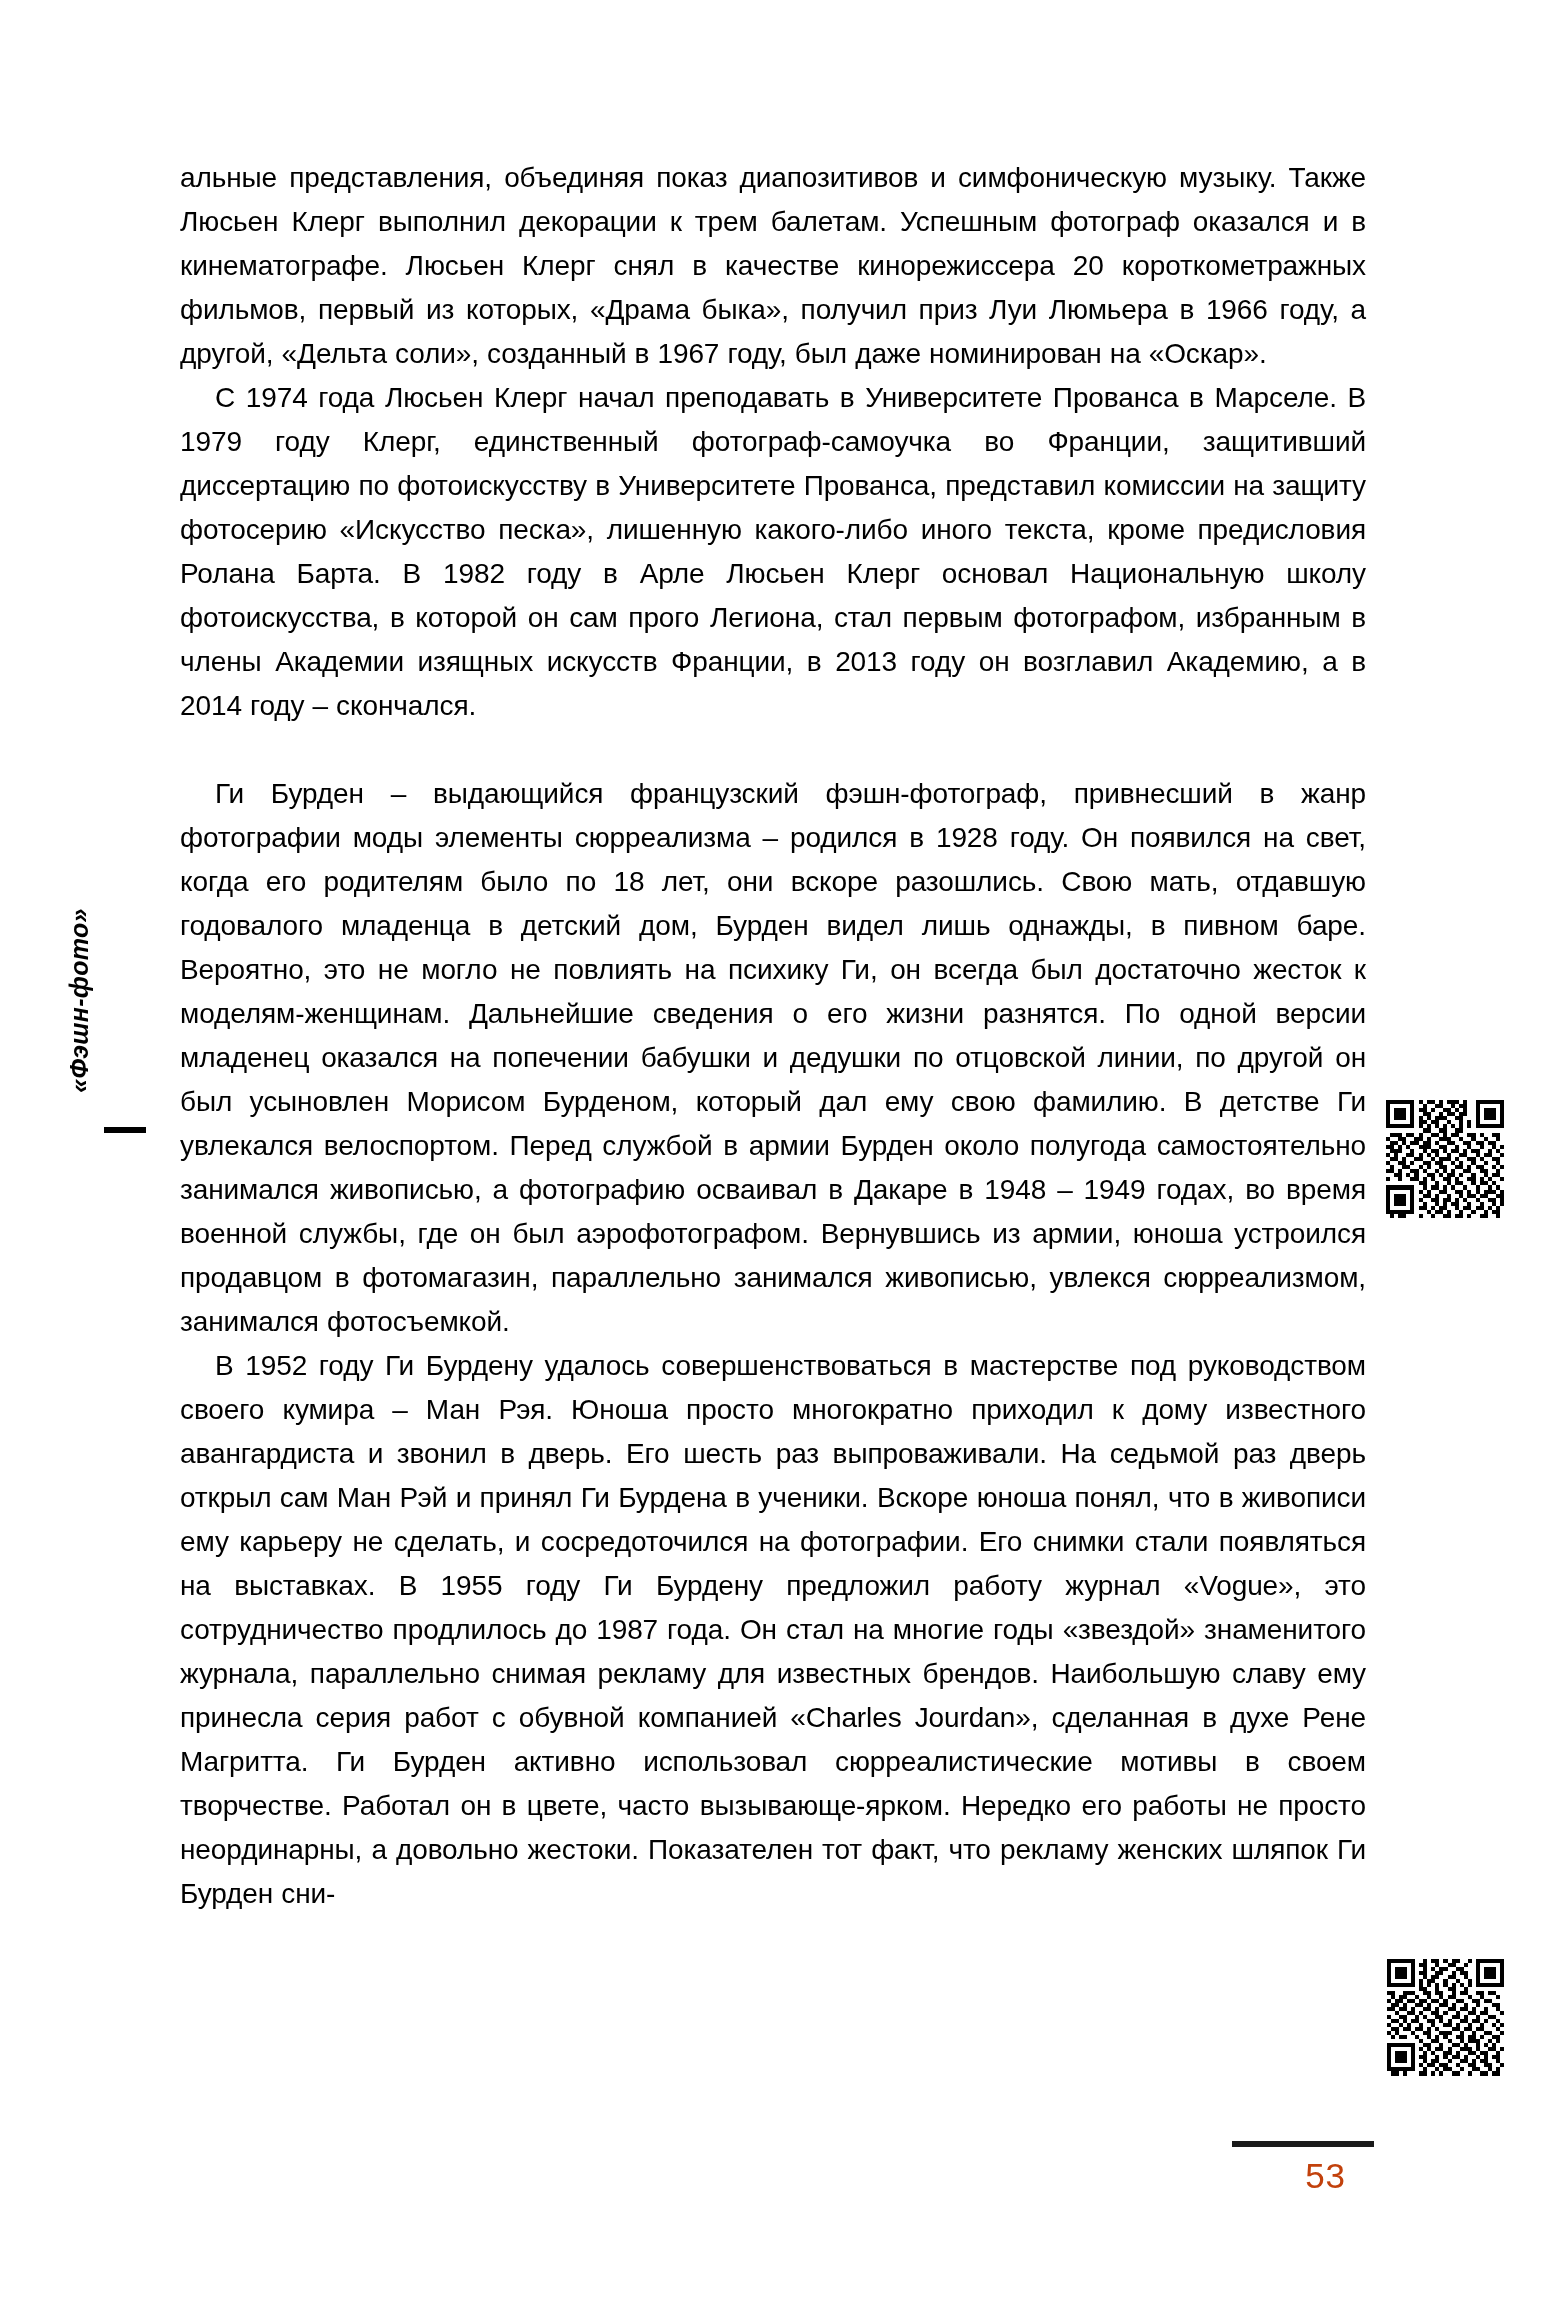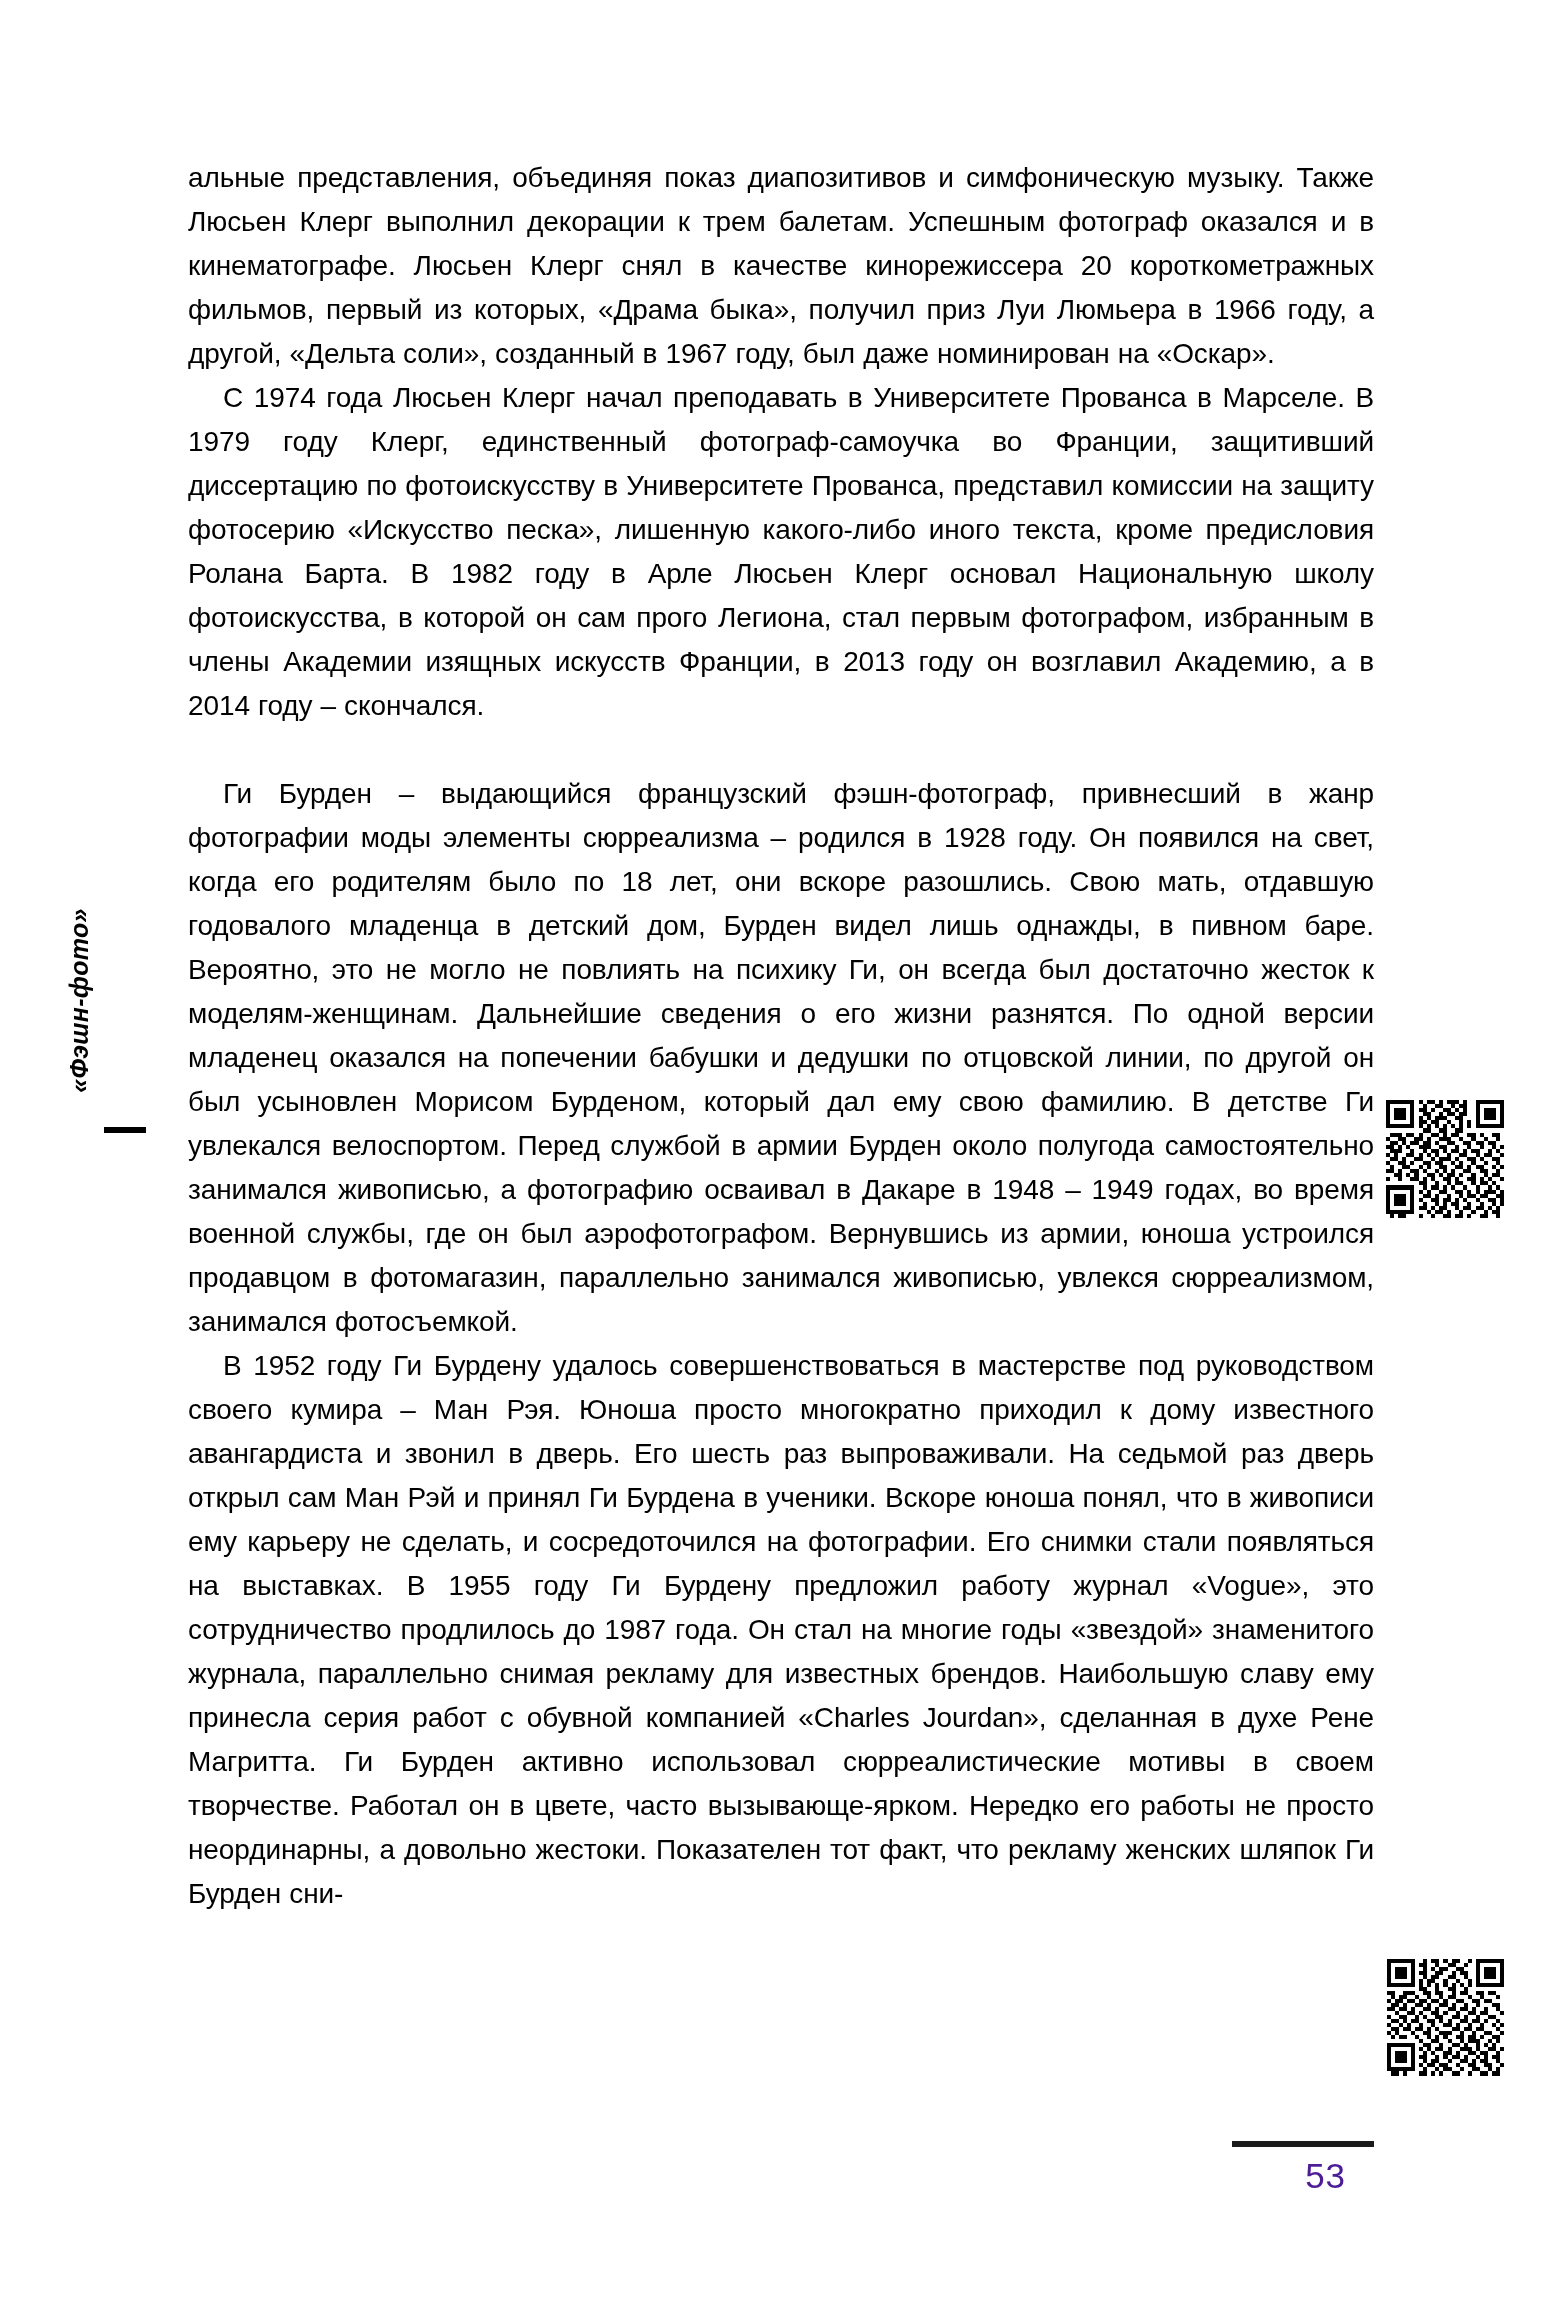--- a/index.html
+++ b/index.html
@@ -18,21 +18,21 @@
 
   
   .page {
     position: absolute;
     inset: 0;
     background: #ffffff;
   }
 
   .text-column {
     position: absolute;
-    left: 188px;
+    left: 180px;
     top: 156px;
     width: 1186px;
   }
 
   .para {
     margin: 0;
     font-size: 28px;
     line-height: 44px;
     text-align: justify;
     text-align-last: left;
@@ -113,21 +113,21 @@
     background: #1a1a1a;
   }
   .page-number {
     position: absolute;
     left: 1277px;
     top: 2156px;
     width: 97px;
     text-align: center;
     font-size: 35px;
     letter-spacing: 0.8px;
-    color: #4c1d95;
+    color: #c2410c;
   }
 </style>
 </head>
 <body>
 
 <div class="page">
 
   <div class="side-label-wrap">
     <div class="side-label">«Фэшн-фото»</div>
   </div>

